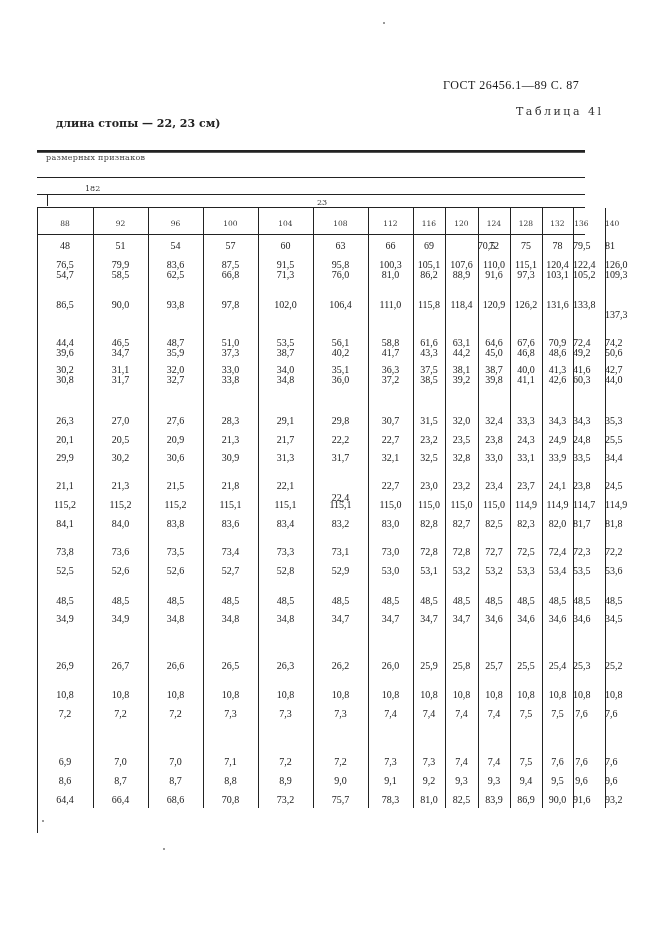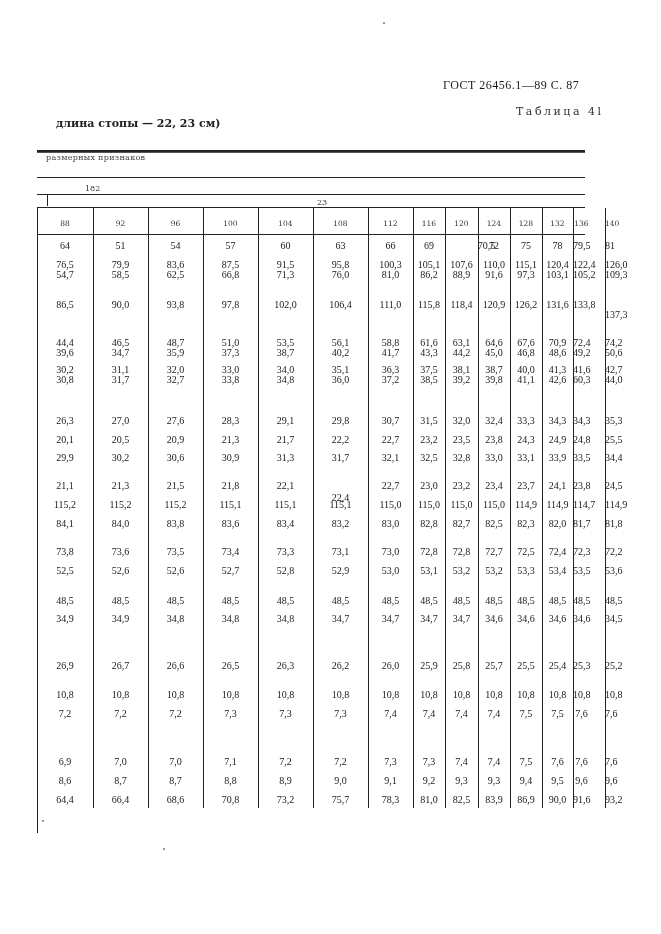--- a/index.html
+++ b/index.html
@@ -71,21 +71,21 @@
     <div class="hdr" style="left: 258px; width: 55px;">104</div>
     <div class="hdr" style="left: 313px; width: 55px;">108</div>
     <div class="hdr" style="left: 368px; width: 45px;">112</div>
     <div class="hdr" style="left: 413px; width: 32px;">116</div>
     <div class="hdr" style="left: 445px; width: 33px;">120</div>
     <div class="hdr" style="left: 478px; width: 32px;">124</div>
     <div class="hdr" style="left: 510px; width: 32px;">128</div>
     <div class="hdr" style="left: 542px; width: 31px;">132</div>
     <div class="hdr" style="left: 573px; width: 17px;">136</div>
     <div class="hdr" style="left: 605px;">140</div>
-    <div class="cell" style="left: 37px; width: 56px; top: 241px;">64</div>
+    <div class="cell" style="left: 37px; width: 56px; top: 241px;">48</div>
     <div class="cell" style="left: 93px; width: 55px; top: 241px;">51</div>
     <div class="cell" style="left: 148px; width: 55px; top: 241px;">54</div>
     <div class="cell" style="left: 203px; width: 55px; top: 241px;">57</div>
     <div class="cell" style="left: 258px; width: 55px; top: 241px;">60</div>
     <div class="cell" style="left: 313px; width: 55px; top: 241px;">63</div>
     <div class="cell" style="left: 368px; width: 45px; top: 241px;">66</div>
     <div class="cell" style="left: 413px; width: 32px; top: 241px;">69</div>
     <div class="cell" style="left: 445px; width: 33px; top: 241px; padding-left: 25px;">70,5</div>
     <div class="cell" style="left: 478px; width: 32px; top: 241px;">72</div>
     <div class="cell" style="left: 510px; width: 32px; top: 241px;">75</div>

